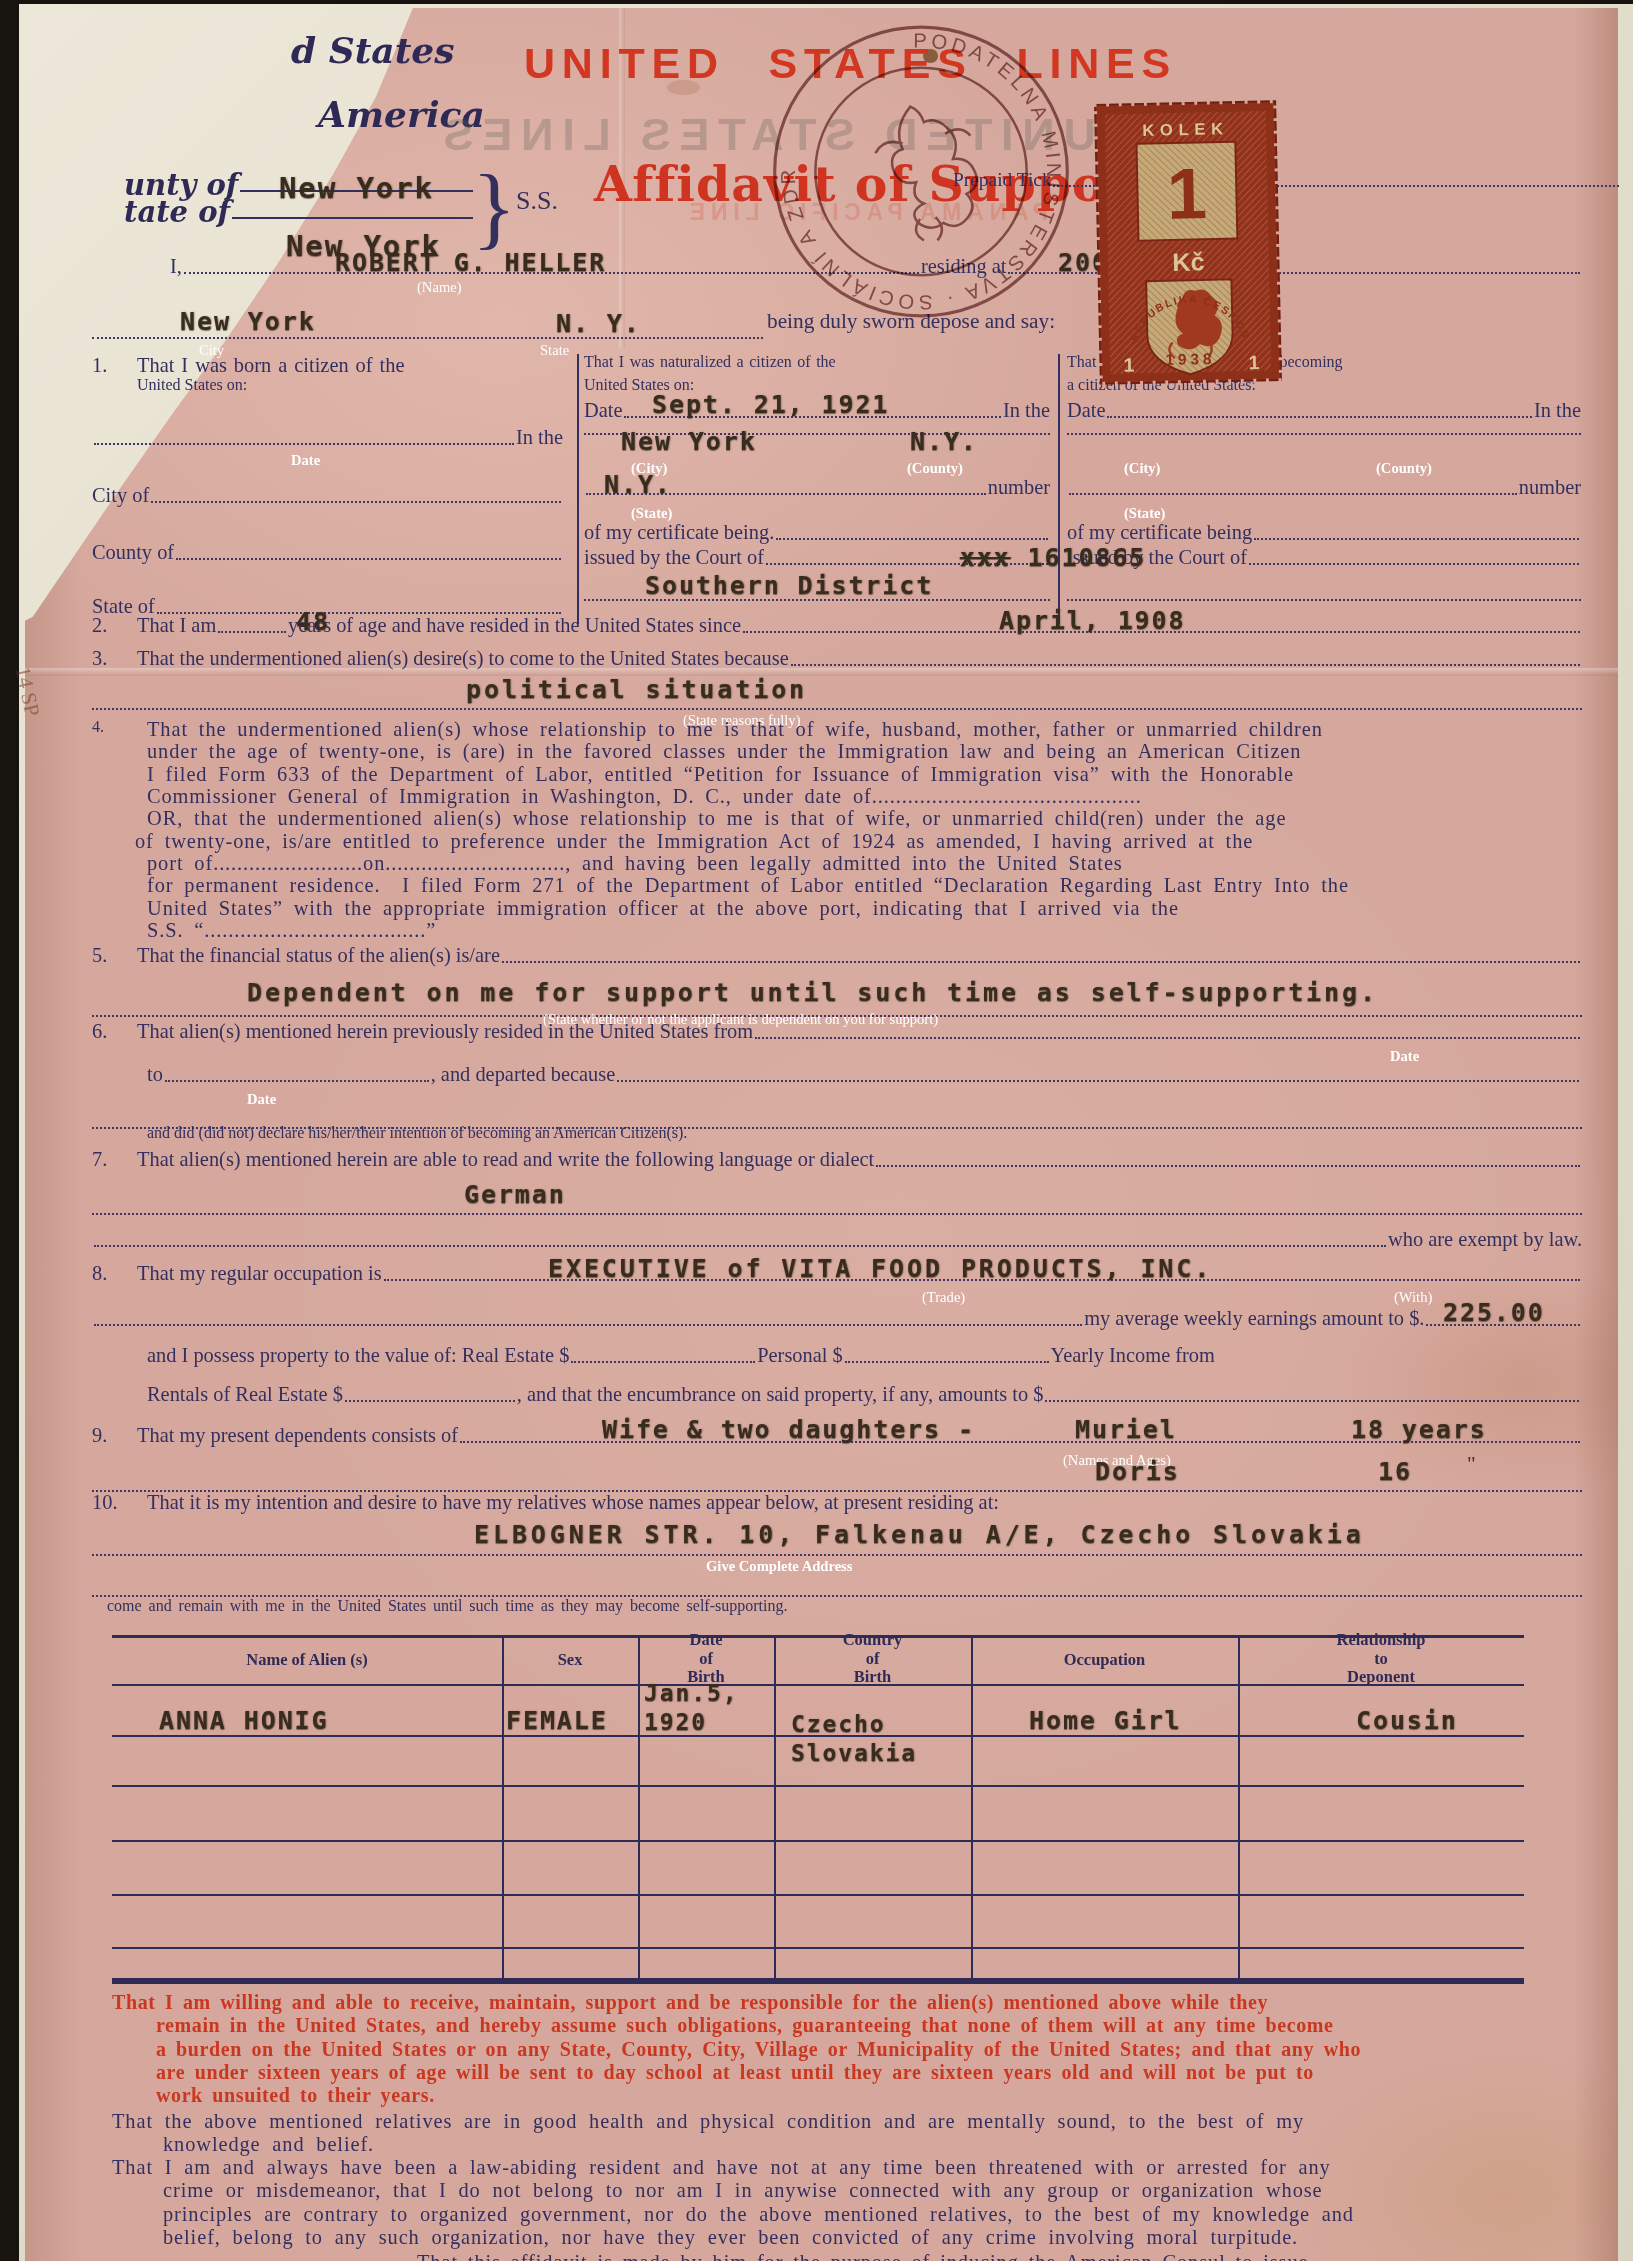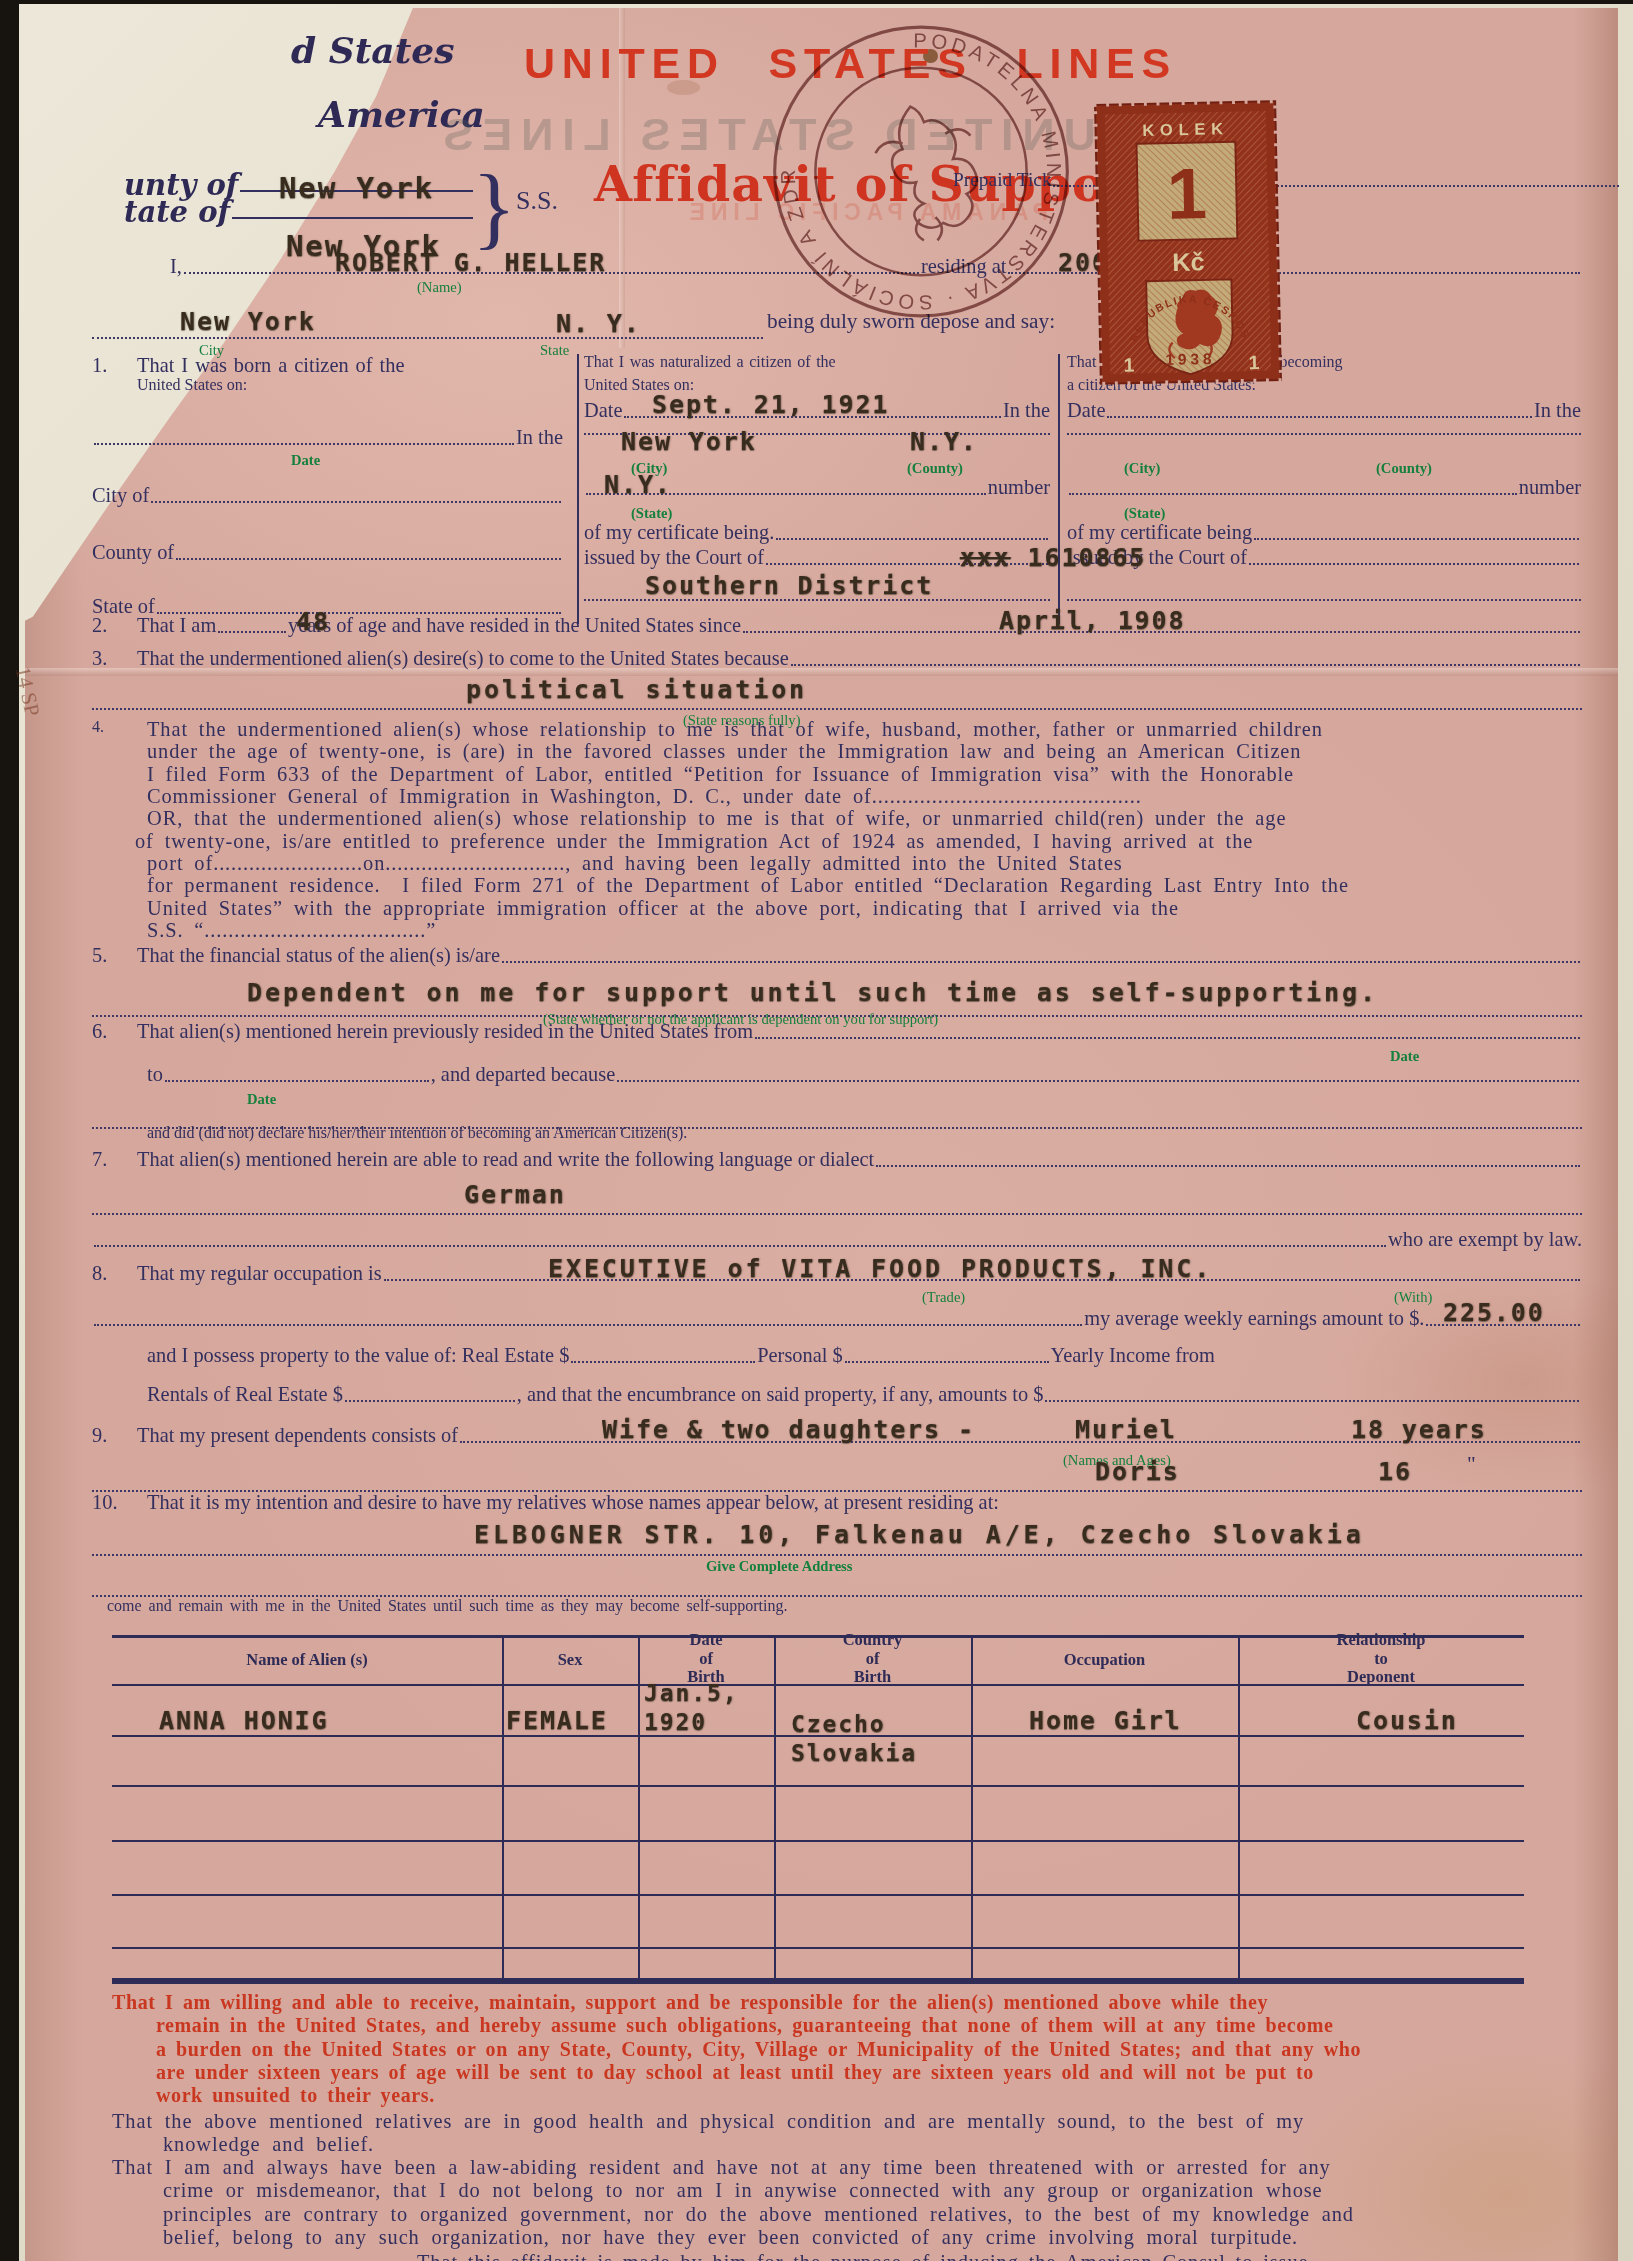--- a/index.html
+++ b/index.html
@@ -26,21 +26,21 @@
   
   #content{position:absolute;inset:0;}
   .r{position:absolute;display:flex;align-items:flex-end;font:20.4px/25px "Liberation Serif",serif;
      color:#332f5e;white-space:pre;}
   .d{flex:1;border-bottom:2.4px dotted #3d3766;margin:0 1.9px 4.9px;}
   .dw{border-bottom:2.4px dotted #3d3766;margin:0 1.9px 4.9px;}
   .ul{flex:1;border-bottom:2.4px solid #332f5e;margin:0 1.9px 5.8px;}
   .num{display:inline-block;width:45px;}
   .abs{position:absolute;}
   .ser{font-family:"Liberation Serif",serif;color:#332f5e;}
-  .cap{position:absolute;font:14.6px "Liberation Serif",serif;color:#15803d;white-space:pre;}
+  .cap{position:absolute;font:14.6px "Liberation Serif",serif;color:#ffffff;white-space:pre;}
   .blk{font-family:"DejaVu Serif",serif;font-weight:bold;font-style:italic;color:#2e2a55;white-space:pre;}
   .t{position:absolute;font-family:"DejaVu Sans Mono",monospace;font-weight:700;color:#382c1f;
      letter-spacing:1.9px;white-space:pre;z-index:2;
      text-shadow:0 1px 1px rgba(56,44,31,.55),1px 0 1.5px rgba(56,44,31,.35);filter:blur(0.2px);}
   .t26{font-size:25px;} .t24{font-size:23px;}
   .struck{text-decoration:line-through;}
   .redhead{position:absolute;font-family:"Liberation Sans",sans-serif;font-weight:bold;color:#d23722;white-space:pre;}
   .redtitle{position:absolute;font-family:"DejaVu Serif",serif;font-weight:bold;color:#cf3420;white-space:pre;}
   .pline{position:absolute;font:20.4px/22px "Liberation Serif",serif;color:#332f5e;white-space:pre;
      letter-spacing:0.9px;word-spacing:4.9px;}

